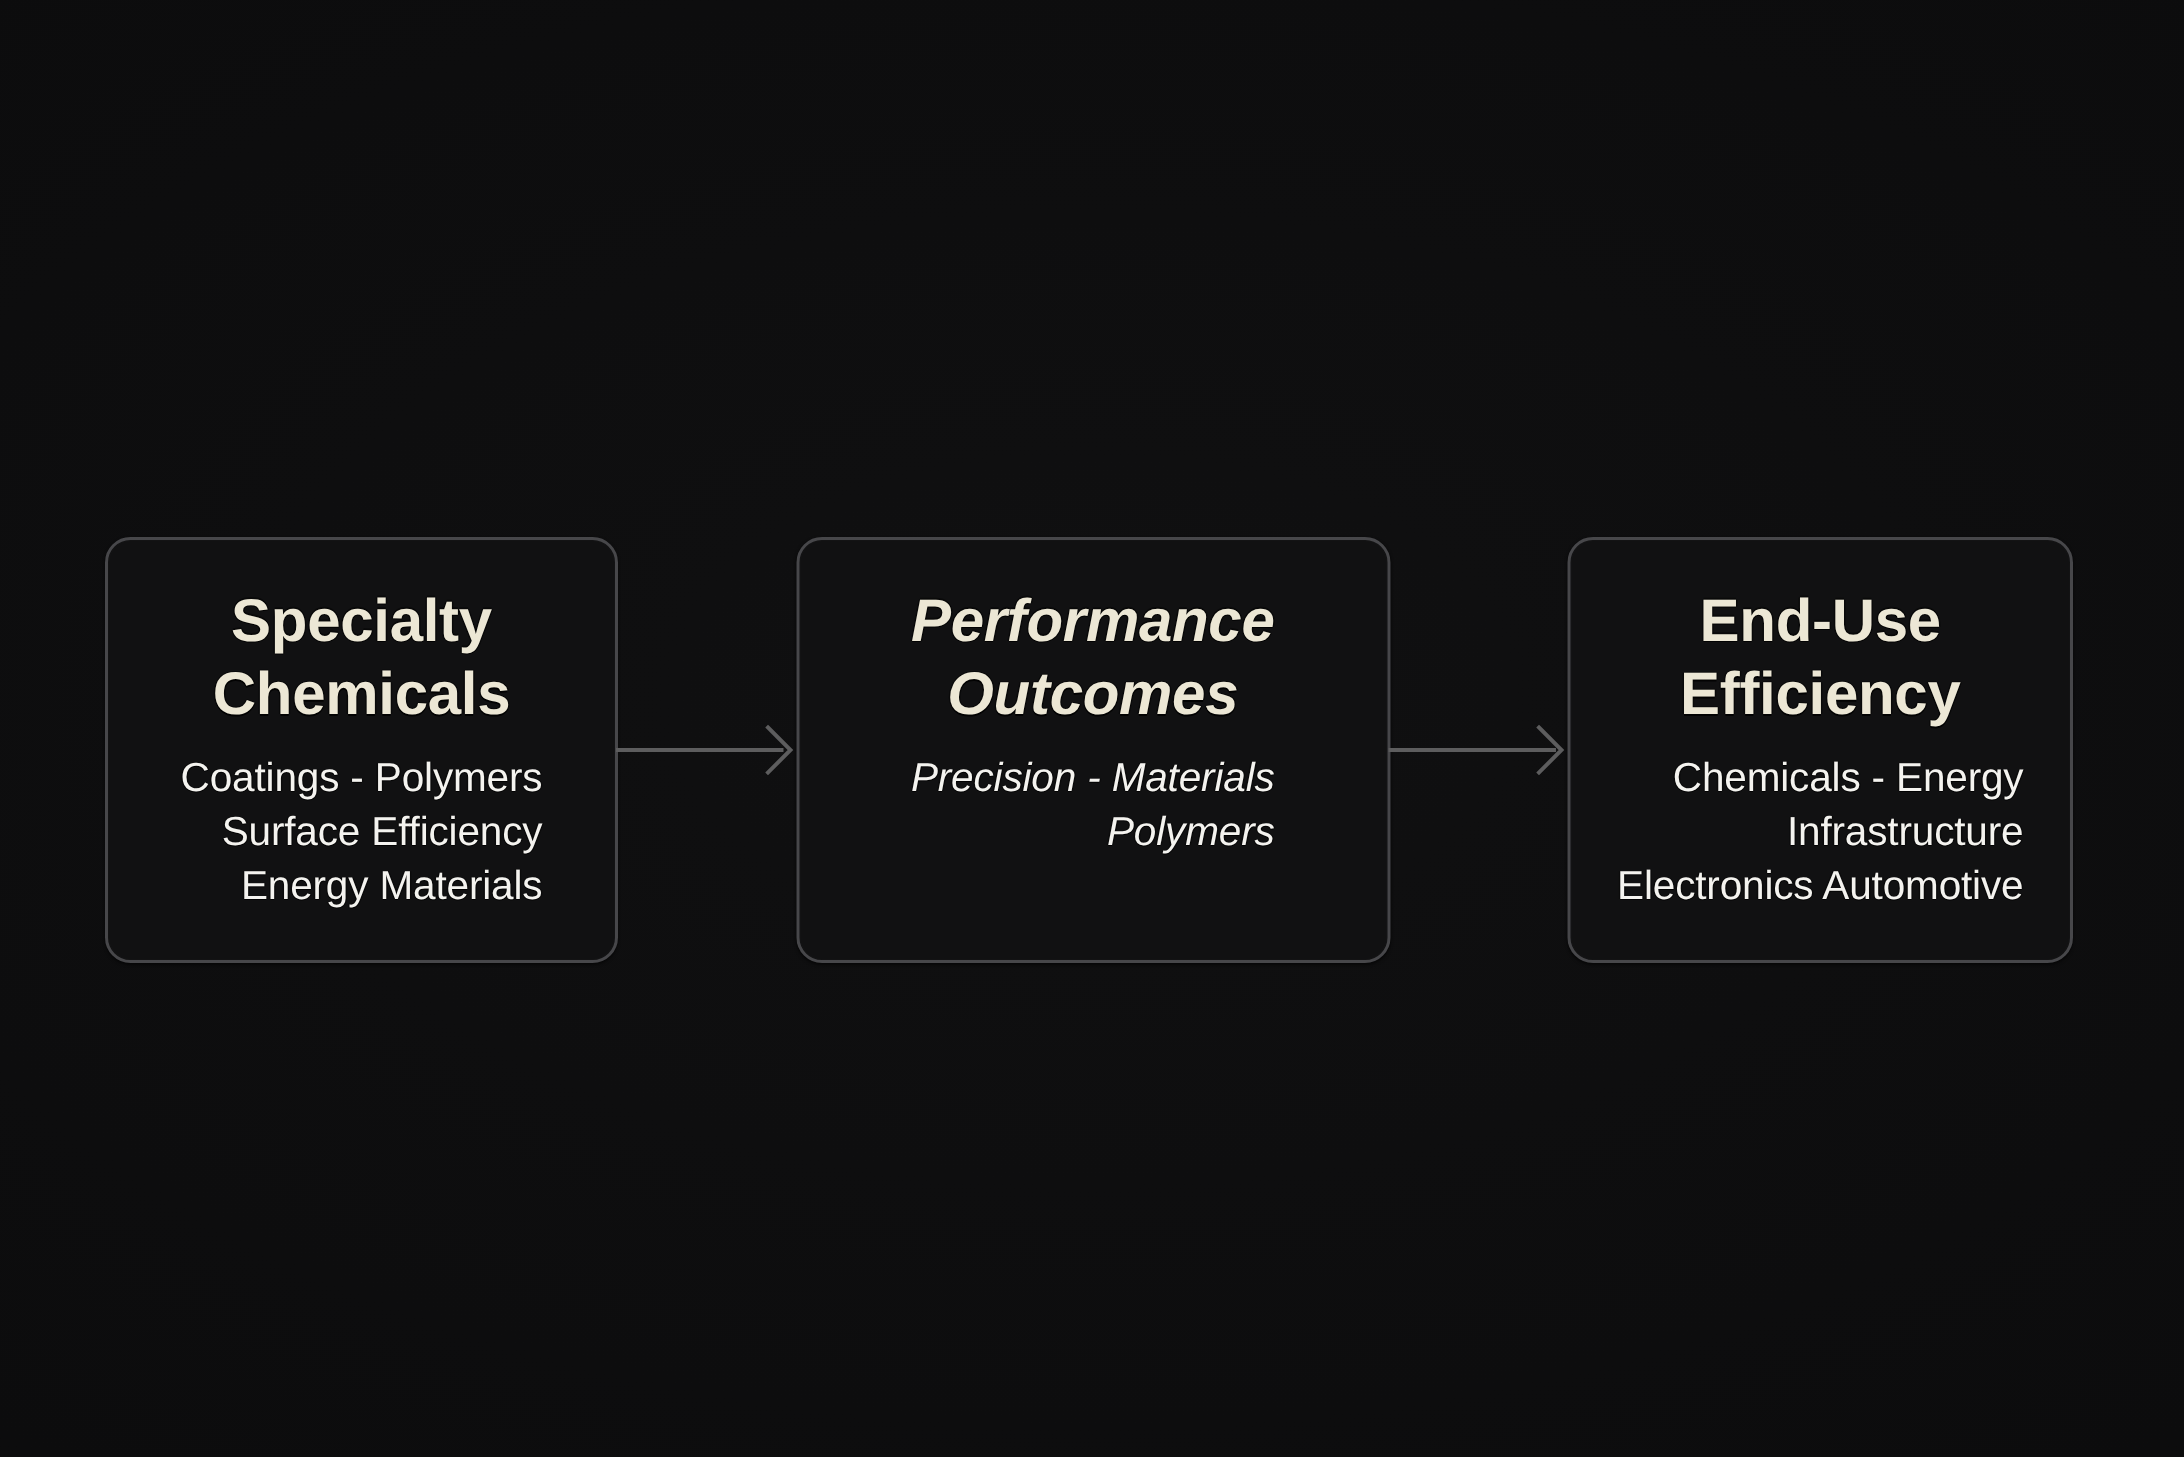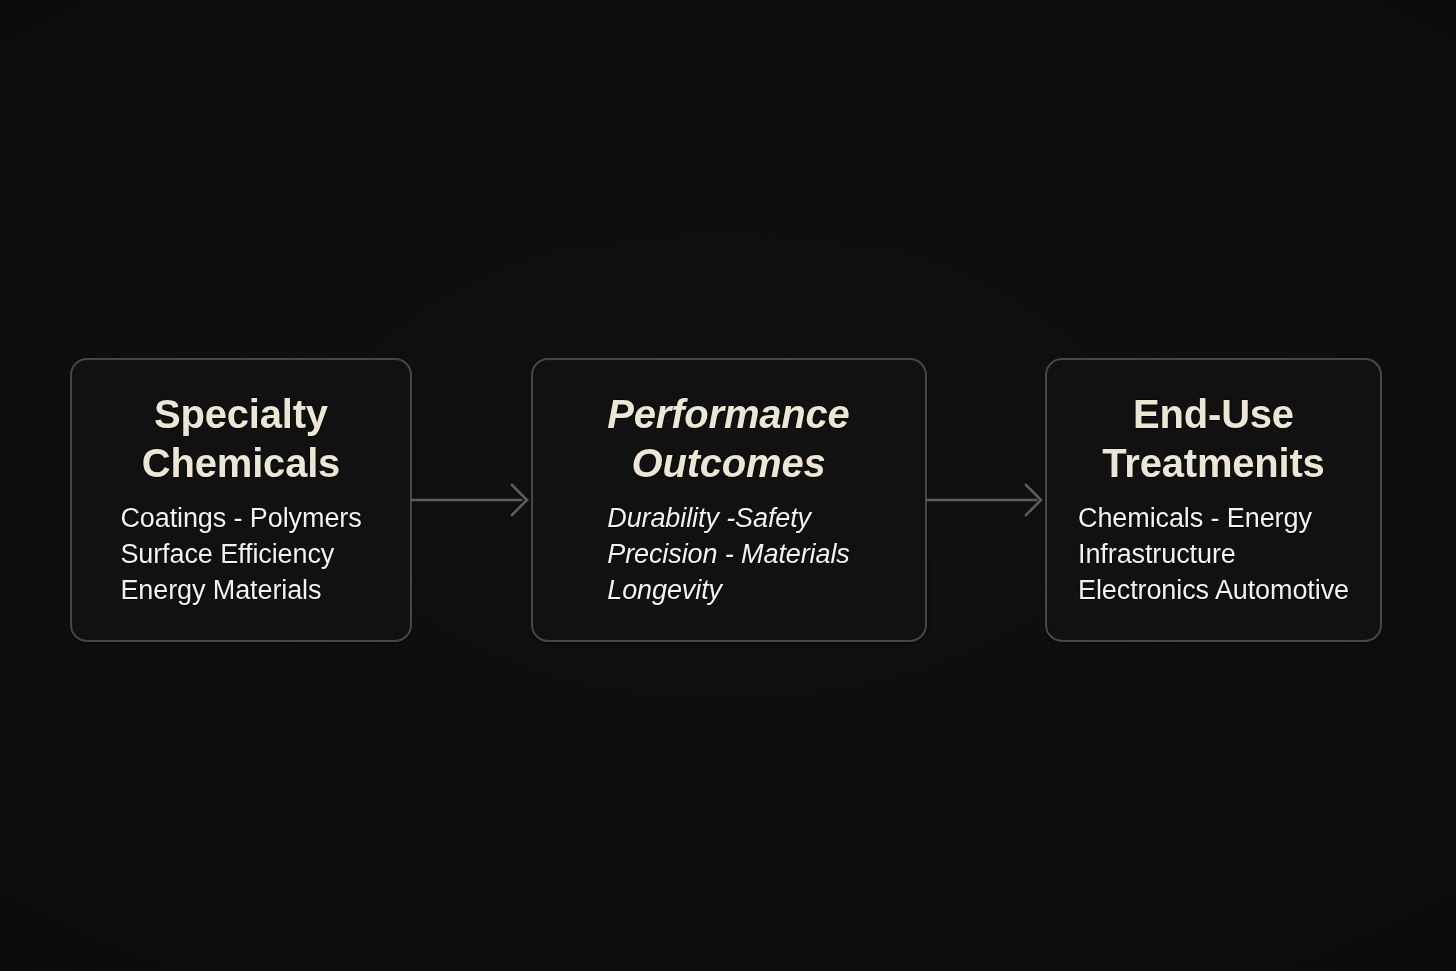--- a/index.html
+++ b/index.html
@@ -75,21 +75,21 @@
       -1px 0 0 rgba(0,0,0,0.45),
       0 -1px 0 rgba(0,0,0,0.45);
     white-space: pre-line;
   }
 
   .card-body {
     color: #f4f3ef;
     font-size: 27px;
     font-weight: normal;
     line-height: 36px;
-    text-align: left;
+    text-align: right;
     letter-spacing: -0.1px;
     margin: 0;
     text-shadow:
       0 1px 0 rgba(0,0,0,0.85),
       1px 0 0 rgba(0,0,0,0.35),
       -1px 0 0 rgba(0,0,0,0.35);
   }
   .card-body .body-line { display: block; }
 
   
@@ -139,38 +139,37 @@
       </svg>
       <svg style="position:absolute; right:-2px; top:0; width:40px; height:40px;" viewBox="0 0 40 40">
         <polyline class="arrow-stroke" points="19,5 34,20 19,35"></polyline>
       </svg>
     </div>
 
     <div class="card card-2">
       <div class="card-title">Performance
 Outcomes</div>
       <div class="card-body">
-        <span class="body-line">Durability -Safety</span>
         <span class="body-line">Precision - Materials</span>
-        <span class="body-line">Longevity</span>
+        <span class="body-line">Polymers</span>
       </div>
     </div>
 
     <div class="connector">
       <svg viewBox="0 0 100 40" preserveAspectRatio="none">
         <line class="arrow-stroke" x1="0" y1="20" x2="92" y2="20" vector-effect="non-scaling-stroke"></line>
       </svg>
       <svg style="position:absolute; right:-2px; top:0; width:40px; height:40px;" viewBox="0 0 40 40">
         <polyline class="arrow-stroke" points="19,5 34,20 19,35"></polyline>
       </svg>
     </div>
 
     <div class="card card-3">
       <div class="card-title">End-Use
-Treatmenits</div>
+Efficiency</div>
       <div class="card-body">
         <span class="body-line">Chemicals - Energy</span>
         <span class="body-line">Infrastructure</span>
         <span class="body-line">Electronics Automotive</span>
       </div>
     </div>
 
     <div class="spacer-right"></div>
 
   </div>

